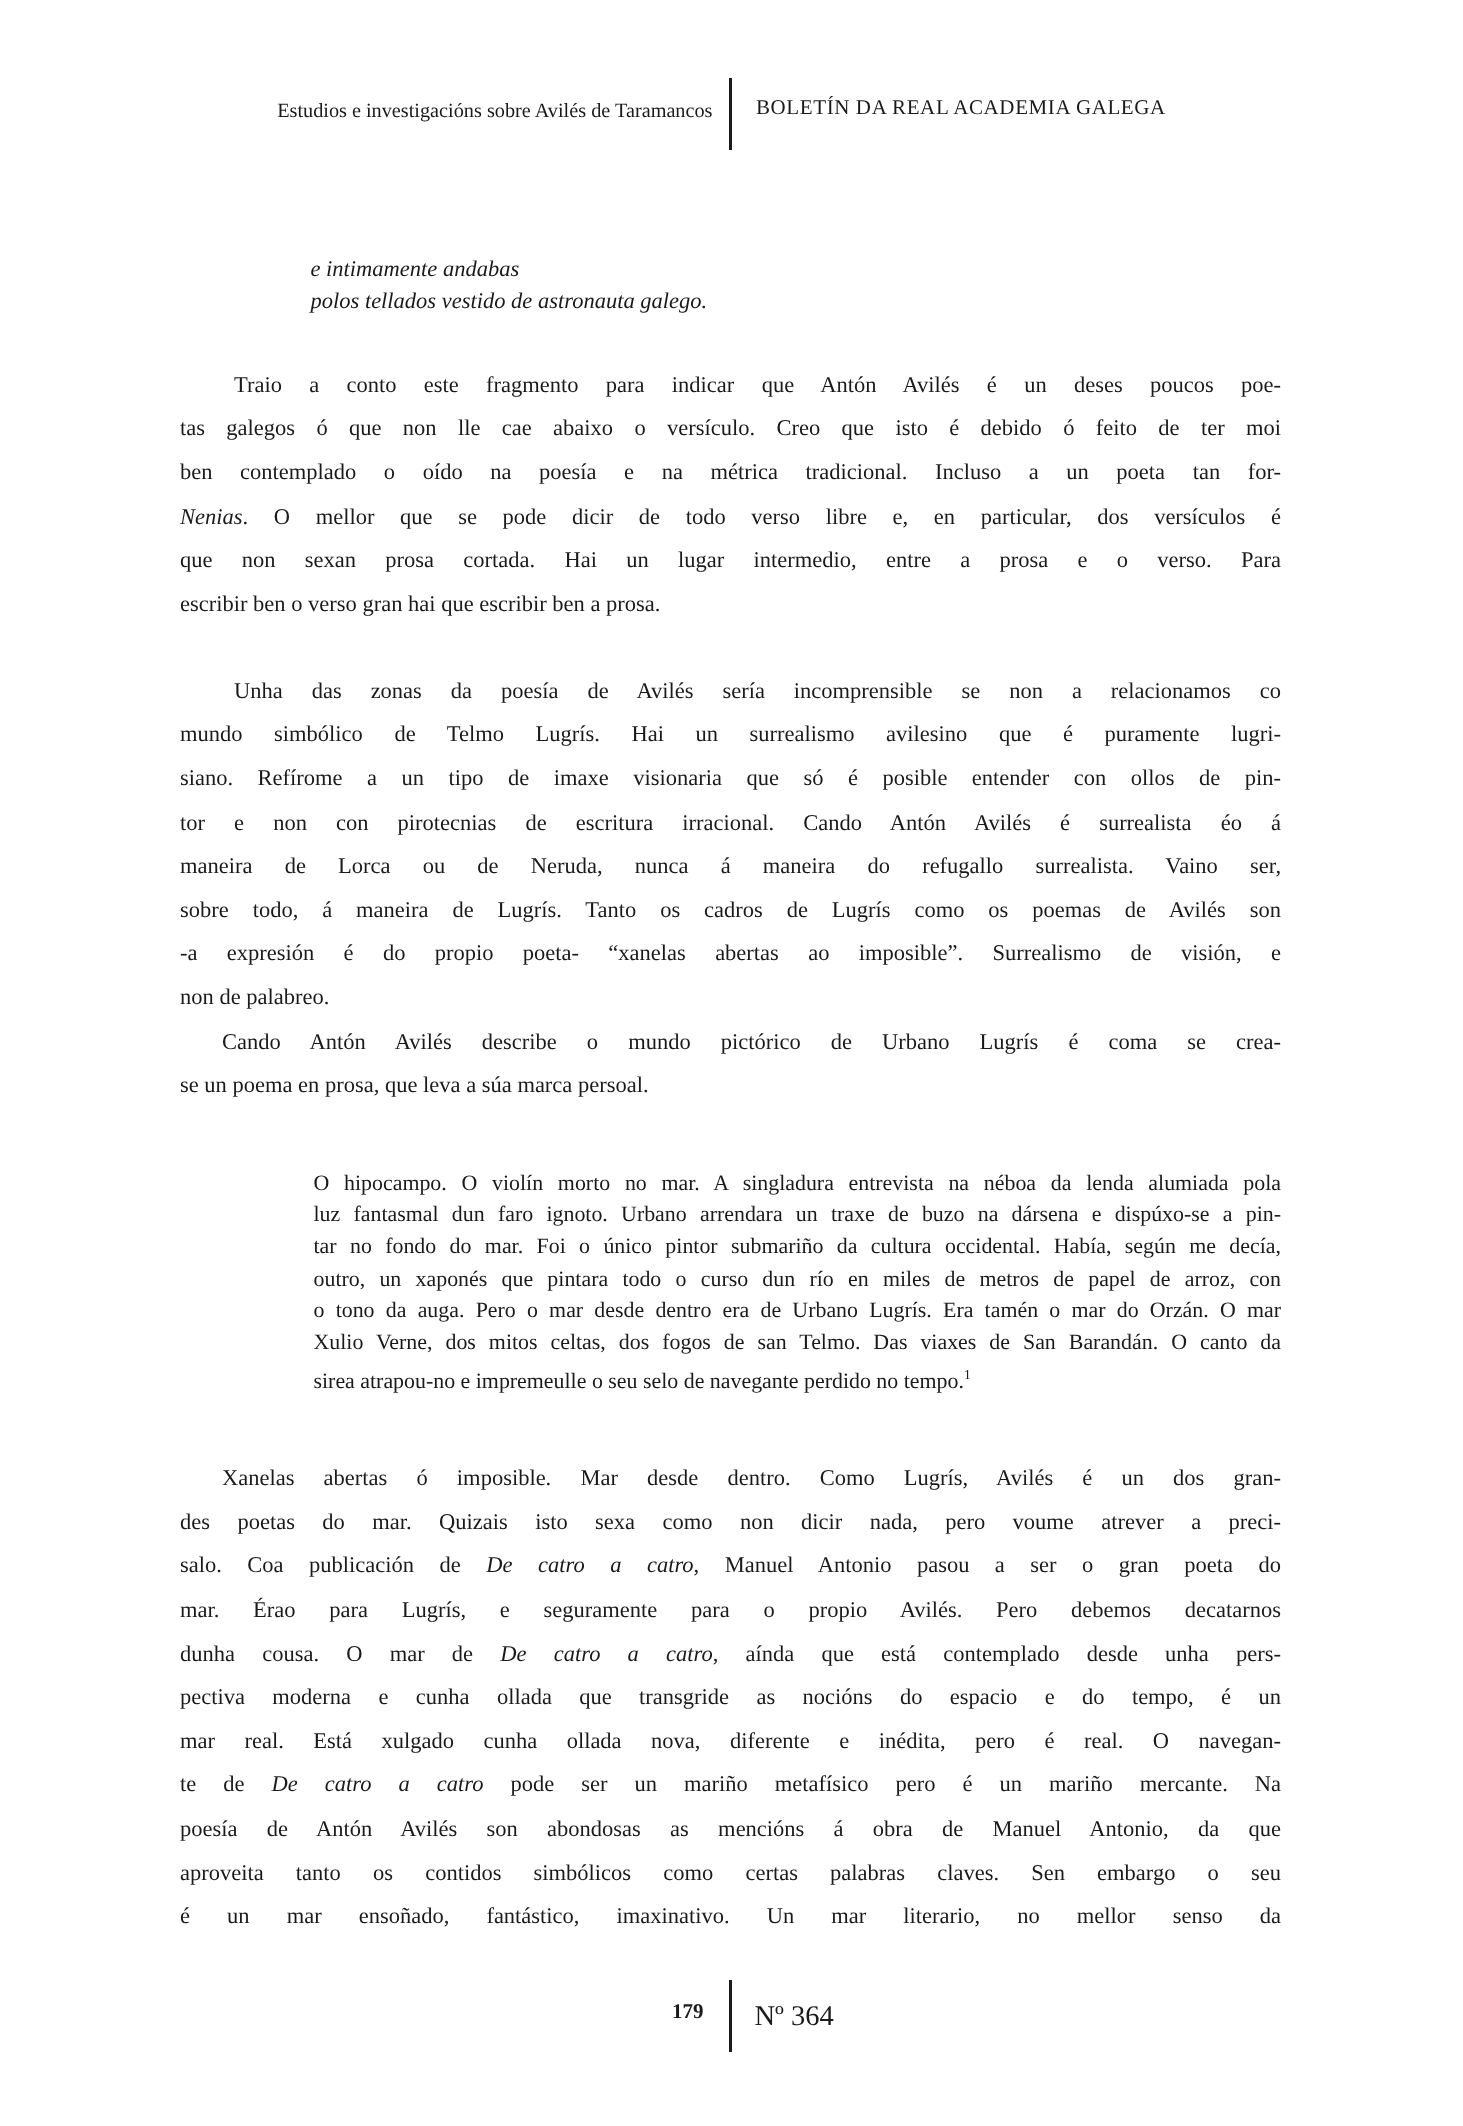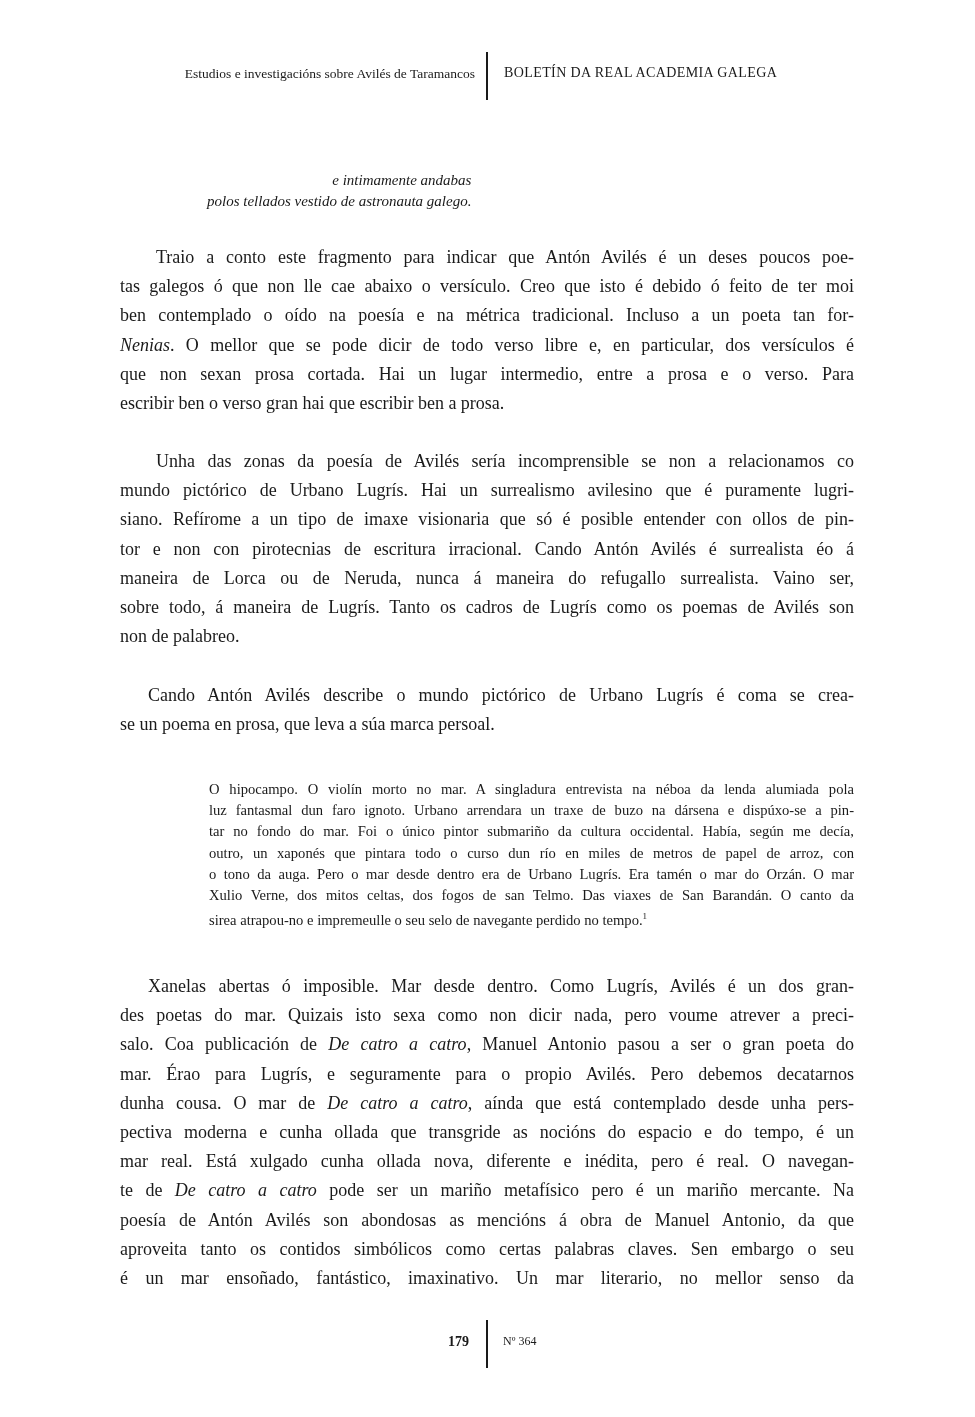--- a/index.html
+++ b/index.html
@@ -2,39 +2,39 @@
 <html><head>
 <meta charset="utf-8">
 <style>
   html, body { margin: 0; padding: 0; background: #ffffff; }
   body { width: 975px; height: 1417px; position: relative; overflow: hidden; color: #1a1a1a; font-family: "Liberation Serif", "DejaVu Serif", serif; }
   .header { position: absolute; top: 52px; left: 0; width: 975px; height: 48px; }
   .header-left { position: absolute; right: 500px; top: 14px; font-size: 13.5px; white-space: nowrap; }
   .header-divider { position: absolute; left: 486px; top: 0; width: 1.5px; height: 48px; background: #1a1a1a; }
   .header-right { position: absolute; left: 504px; top: 13px; font-size: 14px; letter-spacing: 0.4px; white-space: nowrap; }
 
-  .verse { position: absolute; left: 207px; top: 170px; font-style: italic; font-size: 15px; line-height: 21px; text-align: right; }
+  .verse { position: absolute; left: 207px; top: 170px; font-style: italic; font-size: 15px; line-height: 21px; }
   .verse div { white-space: nowrap; }
 
-  .body-block { position: absolute; left: 120px; width: 734px; font-size: 18px; line-height: 29.2px; }
+  .body-block { position: absolute; left: 120px; width: 734px; font-size: 15px; line-height: 29.2px; }
   .line { display: block; text-align: justify; text-align-last: justify; white-space: nowrap; height: 29.2px; overflow: visible; }
   .line.last { text-align-last: left; }
   .line.indent { padding-left: 36px; }
   .line.indent-small { padding-left: 28px; }
   .line span.it { font-style: italic; }
 
   .quote { position: absolute; left: 209px; width: 645px; top: 763px; font-size: 14.6px; line-height: 21.2px; margin-top: 16px; }
   .quote .qline { display: block; text-align: justify; text-align-last: justify; white-space: nowrap; height: 21.2px; }
   .quote .qline.last { text-align-last: left; }
   sup { font-size: 9px; vertical-align: 6px; }
 
   .footer { position: absolute; top: 1320px; left: 0; width: 975px; height: 48px; }
   .page-number { position: absolute; right: 506px; top: 14px; font-size: 14px; font-weight: bold; margin-left: 13px; }
   .footer-divider { position: absolute; left: 486px; top: 0; width: 1.5px; height: 48px; background: #1a1a1a; }
-  .issue-number { position: absolute; left: 503px; top: 14px; font-size: 12px; }
+  .issue-number { position: absolute; left: 503px; top: 14px; font-size: 19px; }
 </style>
 </head>
 <body>
 
 <div class="header">
   <div class="header-left">Estudios e investigacións sobre Avilés de Taramancos</div>
   <div class="header-divider"></div>
   <div class="header-right">BOLETÍN DA REAL ACADEMIA GALEGA</div>
 </div>
 
@@ -47,25 +47,26 @@
   <span class="line indent">Traio a conto este fragmento para indicar que Antón Avilés é un deses poucos poe-</span>
   <span class="line">tas galegos ó que non lle cae abaixo o versículo. Creo que isto é debido ó feito de ter moi</span>
   <span class="line">ben contemplado o oído na poesía e na métrica tradicional. Incluso a un poeta tan for-</span>
   <span class="line"><span class="it">Nenias</span><span>. O mellor que se pode dicir de todo verso libre e, en particular, dos versículos é</span></span>
   <span class="line">que non sexan prosa cortada. Hai un lugar intermedio, entre a prosa e o verso. Para</span>
   <span class="line last">escribir ben o verso gran hai que escribir ben a prosa.</span>
 </div>
 
 <div class="body-block" style="top:447px;">
   <span class="line indent">Unha das zonas da poesía de Avilés sería incomprensible se non a relacionamos co</span>
-  <span class="line">mundo pictórico de Urbano Lugrís. Hai un surrealismo avilesino que é puramente lugri-</span>
+  <span class="line">mundo simbólico de Telmo Lugrís. Hai un surrealismo avilesino que é puramente lugri-</span>
   <span class="line">siano. Refírome a un tipo de imaxe visionaria que só é posible entender con ollos de pin-</span>
   <span class="line">tor e non con pirotecnias de escritura irracional. Cando Antón Avilés é surrealista éo á</span>
   <span class="line">maneira de Lorca ou de Neruda, nunca á maneira do refugallo surrealista. Vaino ser,</span>
   <span class="line">sobre todo, á maneira de Lugrís. Tanto os cadros de Lugrís como os poemas de Avilés son</span>
+  <span class="line">-a expresión é do propio poeta- “xanelas abertas ao imposible”. Surrealismo de visión, e</span>
   <span class="line last">non de palabreo.</span>
 </div>
 
 <div class="body-block" style="top:681px;">
   <span class="line indent-small">Cando Antón Avilés describe o mundo pictórico de Urbano Lugrís é coma se crea-</span>
   <span class="line last">se un poema en prosa, que leva a súa marca persoal.</span>
 </div>
 
 <div class="quote">
   <span class="qline">O hipocampo. O violín morto no mar. A singladura entrevista na néboa da lenda alumiada pola</span>

